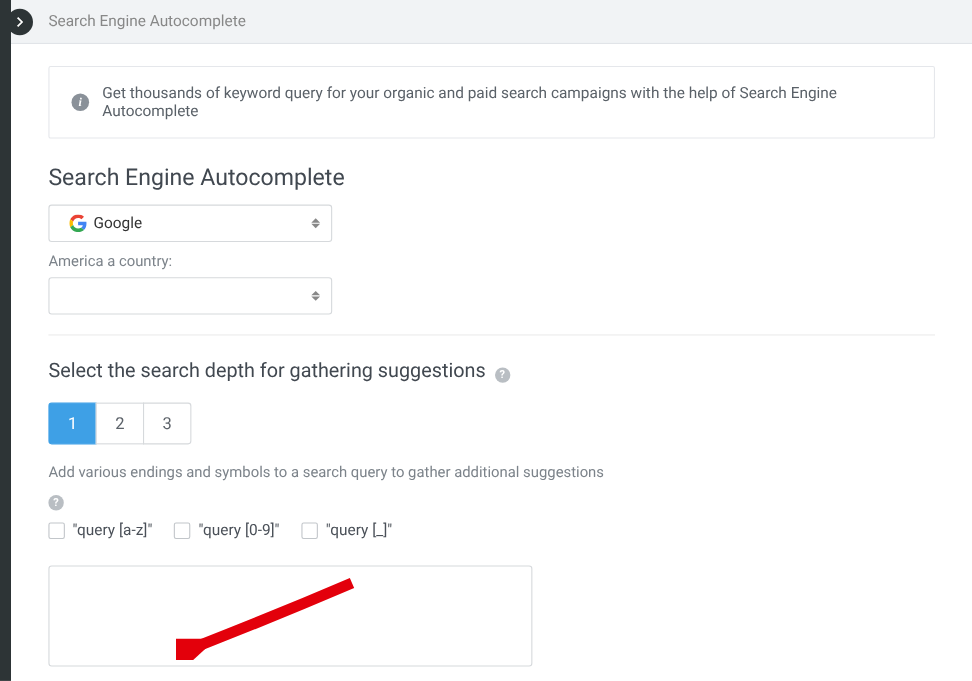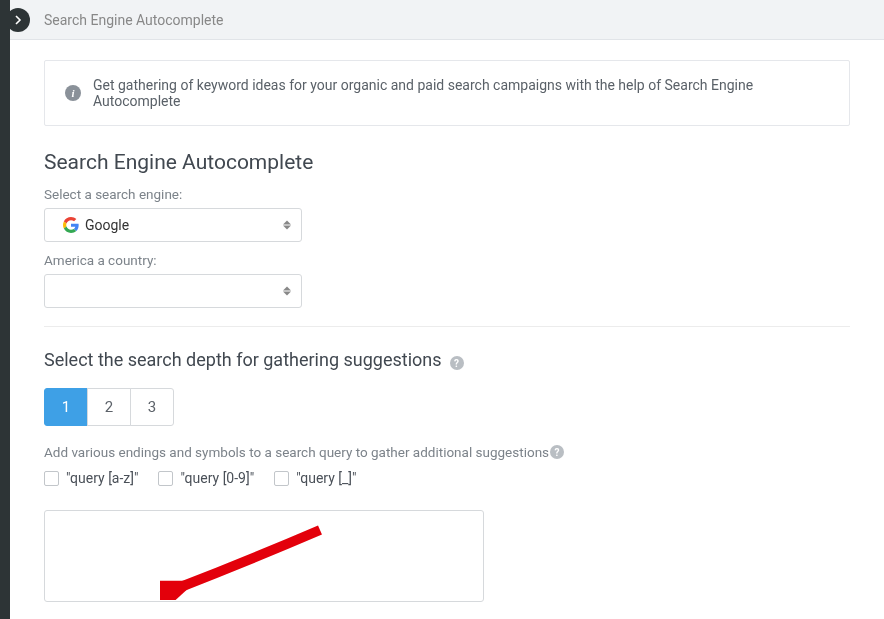--- a/index.html
+++ b/index.html
@@ -172,22 +172,22 @@
     .depth-btn.active {
       background: #3ea0e6;
       color: #fff;
       border-color: #3ea0e6;
     }
     .endings-label {
       color: #7c838a;
       font-size: 13.5px;
       margin-bottom: 10px;
       display: flex;
-      align-items: center;
-      gap: 1px;
+      gap: 12px;
+      flex-direction: column;
     }
     .checkbox-row {
       display: flex;
       gap: 20px;
       margin-bottom: 24px;
     }
     .checkbox-item {
       display: flex;
       align-items: center;
       gap: 7px;
@@ -234,27 +234,26 @@
     <svg width="8" height="10" viewBox="0 0 8 10">
         <path d="M2 1 L6 5 L2 9" stroke="#fff" stroke-width="1.6" fill="none"></path>
       </svg>
   </div>
   <span class="top-title">Search Engine Autocomplete</span>
 </div>
 
 <div class="content-wrapper">
   <div class="info-panel">
     <span class="info-icon">i</span>
-    <span>Get gathering of keyword ideas for your organic and paid search campaigns with the help of Search Engine Autocomplete</span>
+    <span>Get thousands of keyword query for your organic and paid search campaigns with the help of Search Engine Autocomplete</span>
   </div>
 
   <div class="main">
     <h2 class="section-title">Search Engine Autocomplete</h2>
 
-    <label class="form-label">Select a search engine:</label>
     <div class="select-box">
       <span class="google-g">
         <svg width="16" height="16" viewBox="0 0 48 48">
           <path fill="#EA4335" d="M24 9.5c3.54 0 6.71 1.22 9.21 3.6l6.85-6.85C35.9 2.38 30.47 0 24 0 14.62 0 6.51 5.38 2.56 13.22l7.98 6.19C12.43 13.72 17.74 9.5 24 9.5z"></path>
           <path fill="#4285F4" d="M46.98 24.55c0-1.57-.15-3.09-.38-4.55H24v9.02h12.94c-.58 2.96-2.26 5.48-4.78 7.18l7.73 6c4.51-4.18 7.09-10.36 7.09-17.65z"></path>
           <path fill="#FBBC05" d="M10.53 28.59c-.48-1.45-.76-2.99-.76-4.59s.27-3.14.76-4.59l-7.98-6.19C.92 16.46 0 20.12 0 24c0 3.88.92 7.54 2.56 10.78l7.97-6.19z"></path>
           <path fill="#34A853" d="M24 48c6.48 0 11.93-2.13 15.89-5.81l-7.73-6c-2.15 1.45-4.92 2.3-8.16 2.3-6.26 0-11.57-4.22-13.47-9.91l-7.98 6.19C6.51 42.62 14.62 48 24 48z"></path>
         </svg>
       </span>
       <span>Google</span>

